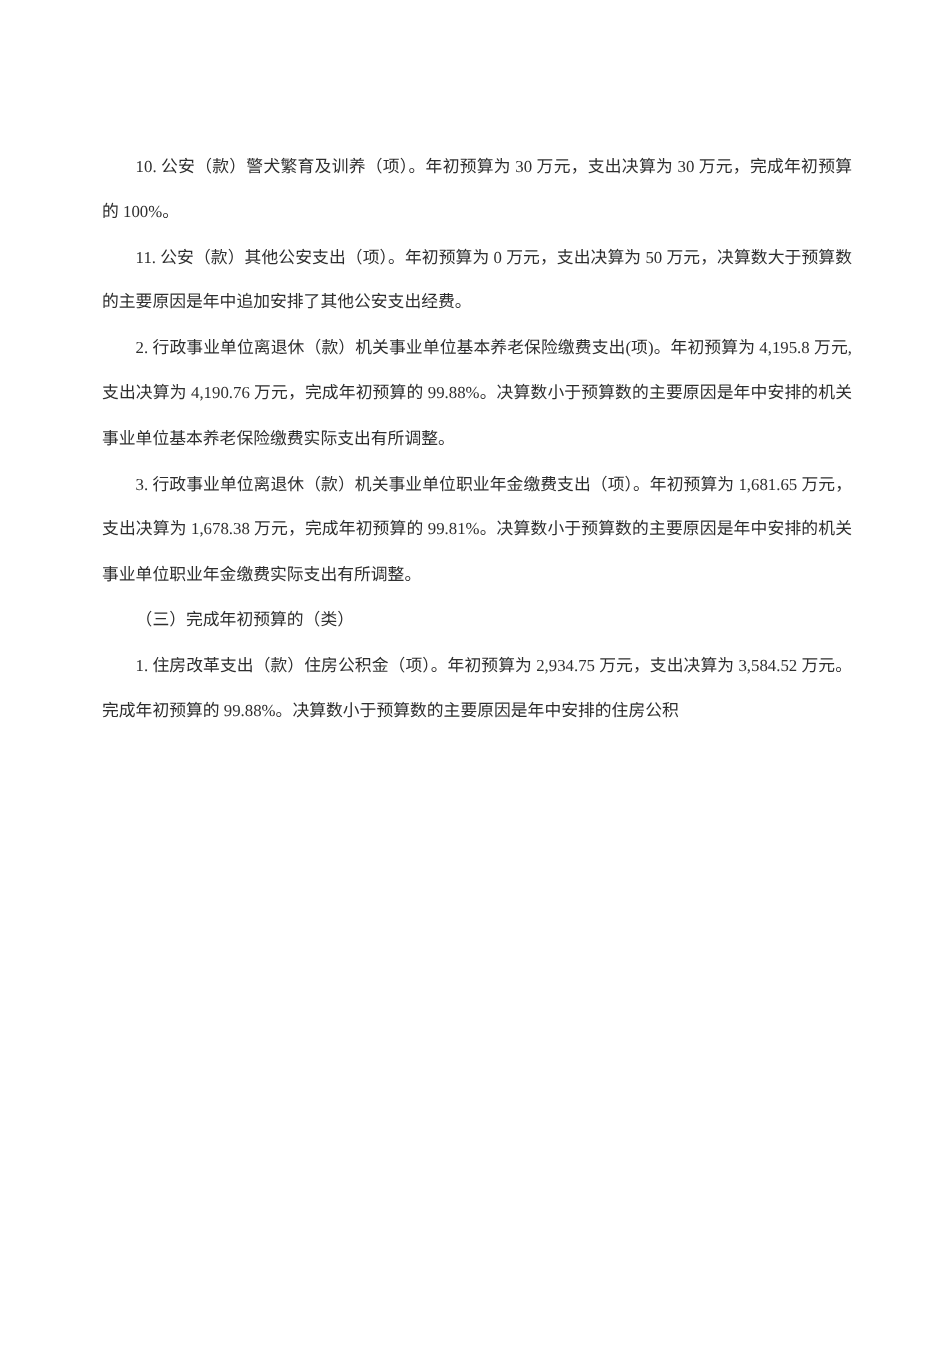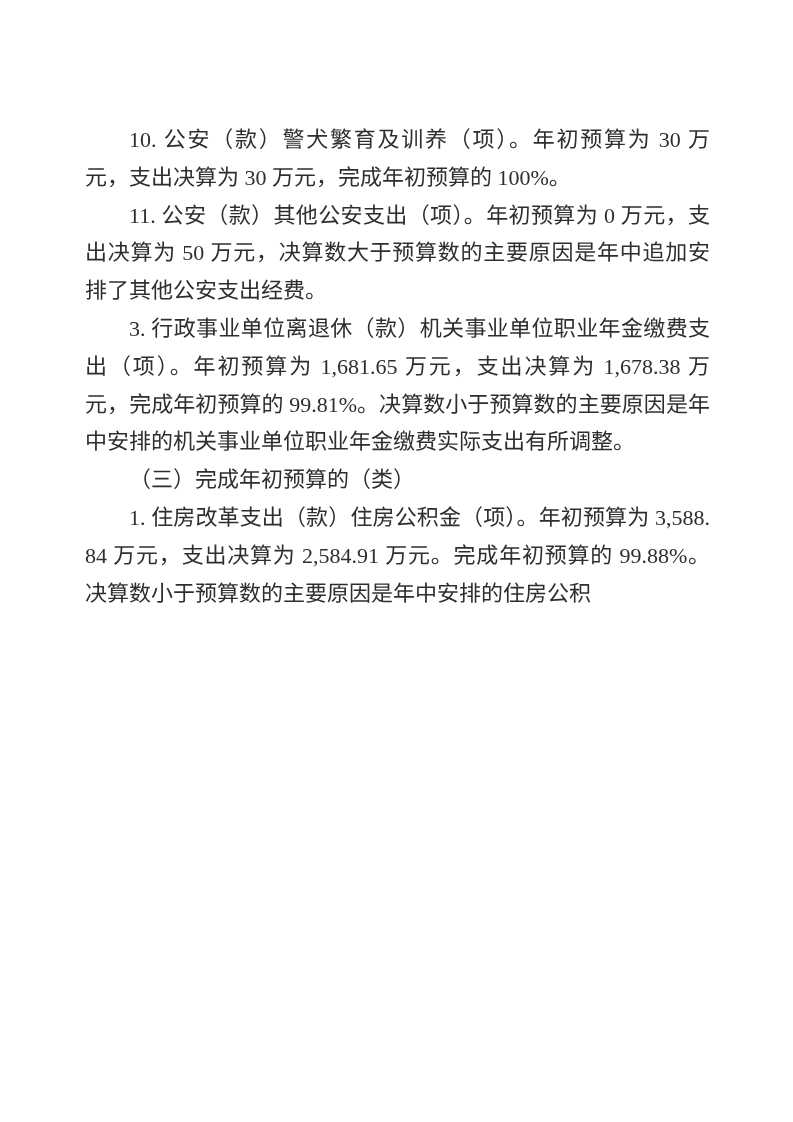--- a/index.html
+++ b/index.html
@@ -14,38 +14,39 @@
     background: #ffffff;
     overflow: hidden;
     font-family: "Liberation Serif", "DejaVu Serif", serif;
   }
   .text-block {
     position: absolute;
     top: 121px;
     left: 85px;
     width: 625px;
     color: #2e2e2e;
-    font-size: 22px;
+    font-size: 14px;
     line-height: 37.8px;
   }
   .text-block p {
     margin: 0;
     padding: 0;
     text-align: justify;
     text-indent: 2em;
     word-break: break-all;
   }
   .text-block p.section-heading {
     text-align: left;
   }
 </style>
 </head>
 <body>
 
 <div class="page" style="background: rgb(255, 255, 255);">
   <main class="text-block" style="color: rgb(46, 46, 46);">
     <p>10. 公安（款）警犬繁育及训养（项）。年初预算为 30 万元，支出决算为 30 万元，完成年初预算的 100%。</p>
     <p>11. 公安（款）其他公安支出（项）。年初预算为 0 万元，支出决算为 50 万元，决算数大于预算数的主要原因是年中追加安排了其他公安支出经费。</p>
+    <p>2. 行政事业单位离退休（款）机关事业单位基本养老保险缴费支出(项)。年初预算为 4,195.8 万元,支出决算为 4,190.76 万元，完成年初预算的 99.88%。决算数小于预算数的主要原因是年中安排的机关事业单位基本养老保险缴费实际支出有所调整。</p>
     <p>3. 行政事业单位离退休（款）机关事业单位职业年金缴费支出（项）。年初预算为 1,681.65 万元，支出决算为 1,678.38 万元，完成年初预算的 99.81%。决算数小于预算数的主要原因是年中安排的机关事业单位职业年金缴费实际支出有所调整。</p>
     <p class="section-heading">（三）完成年初预算的（类）</p>
-    <p>1. 住房改革支出（款）住房公积金（项）。年初预算为 3,588.84 万元，支出决算为 2,584.91 万元。完成年初预算的 99.88%。决算数小于预算数的主要原因是年中安排的住房公积</p>
+    <p>1. 住房改革支出（款）住房公积金（项）。年初预算为 2,934.75 万元，支出决算为 3,584.52 万元。完成年初预算的 99.88%。决算数小于预算数的主要原因是年中安排的住房公积</p>
   </main>
 </div>
 
 </body></html>

